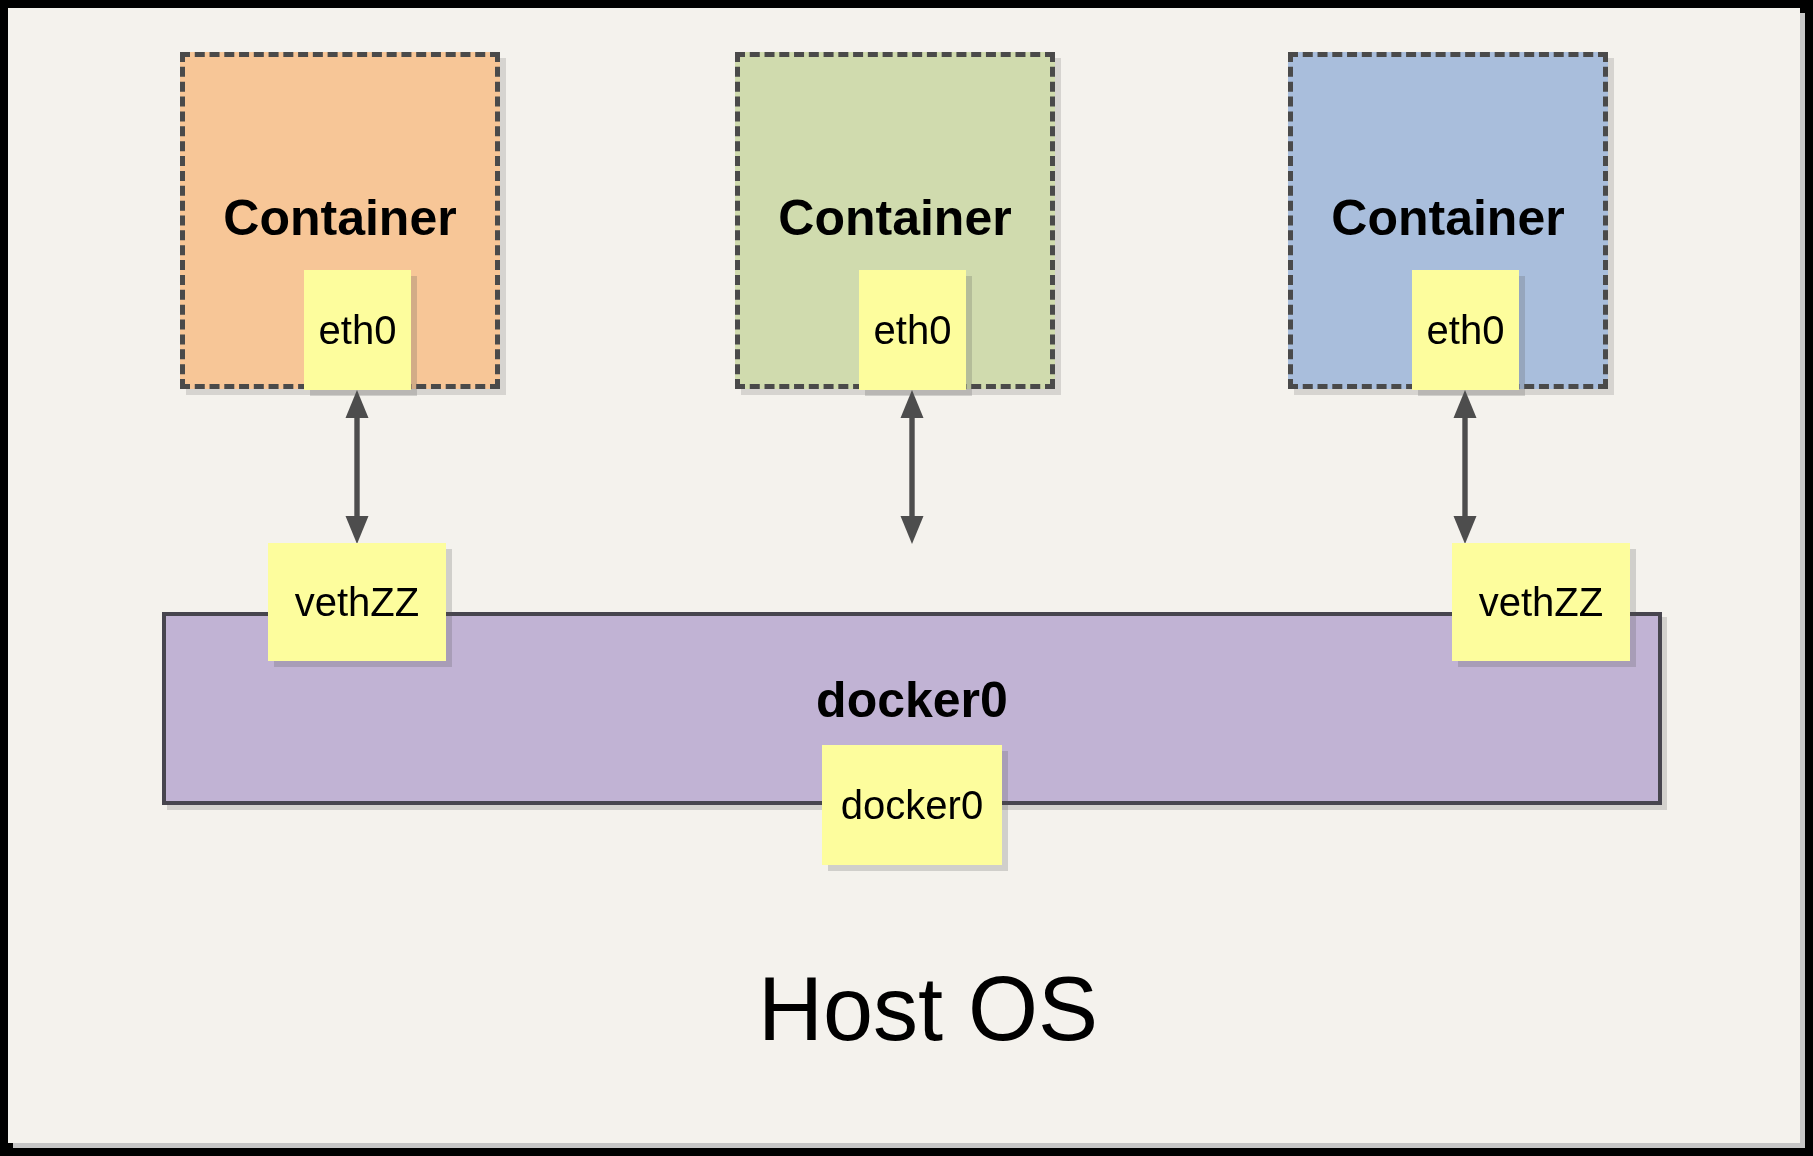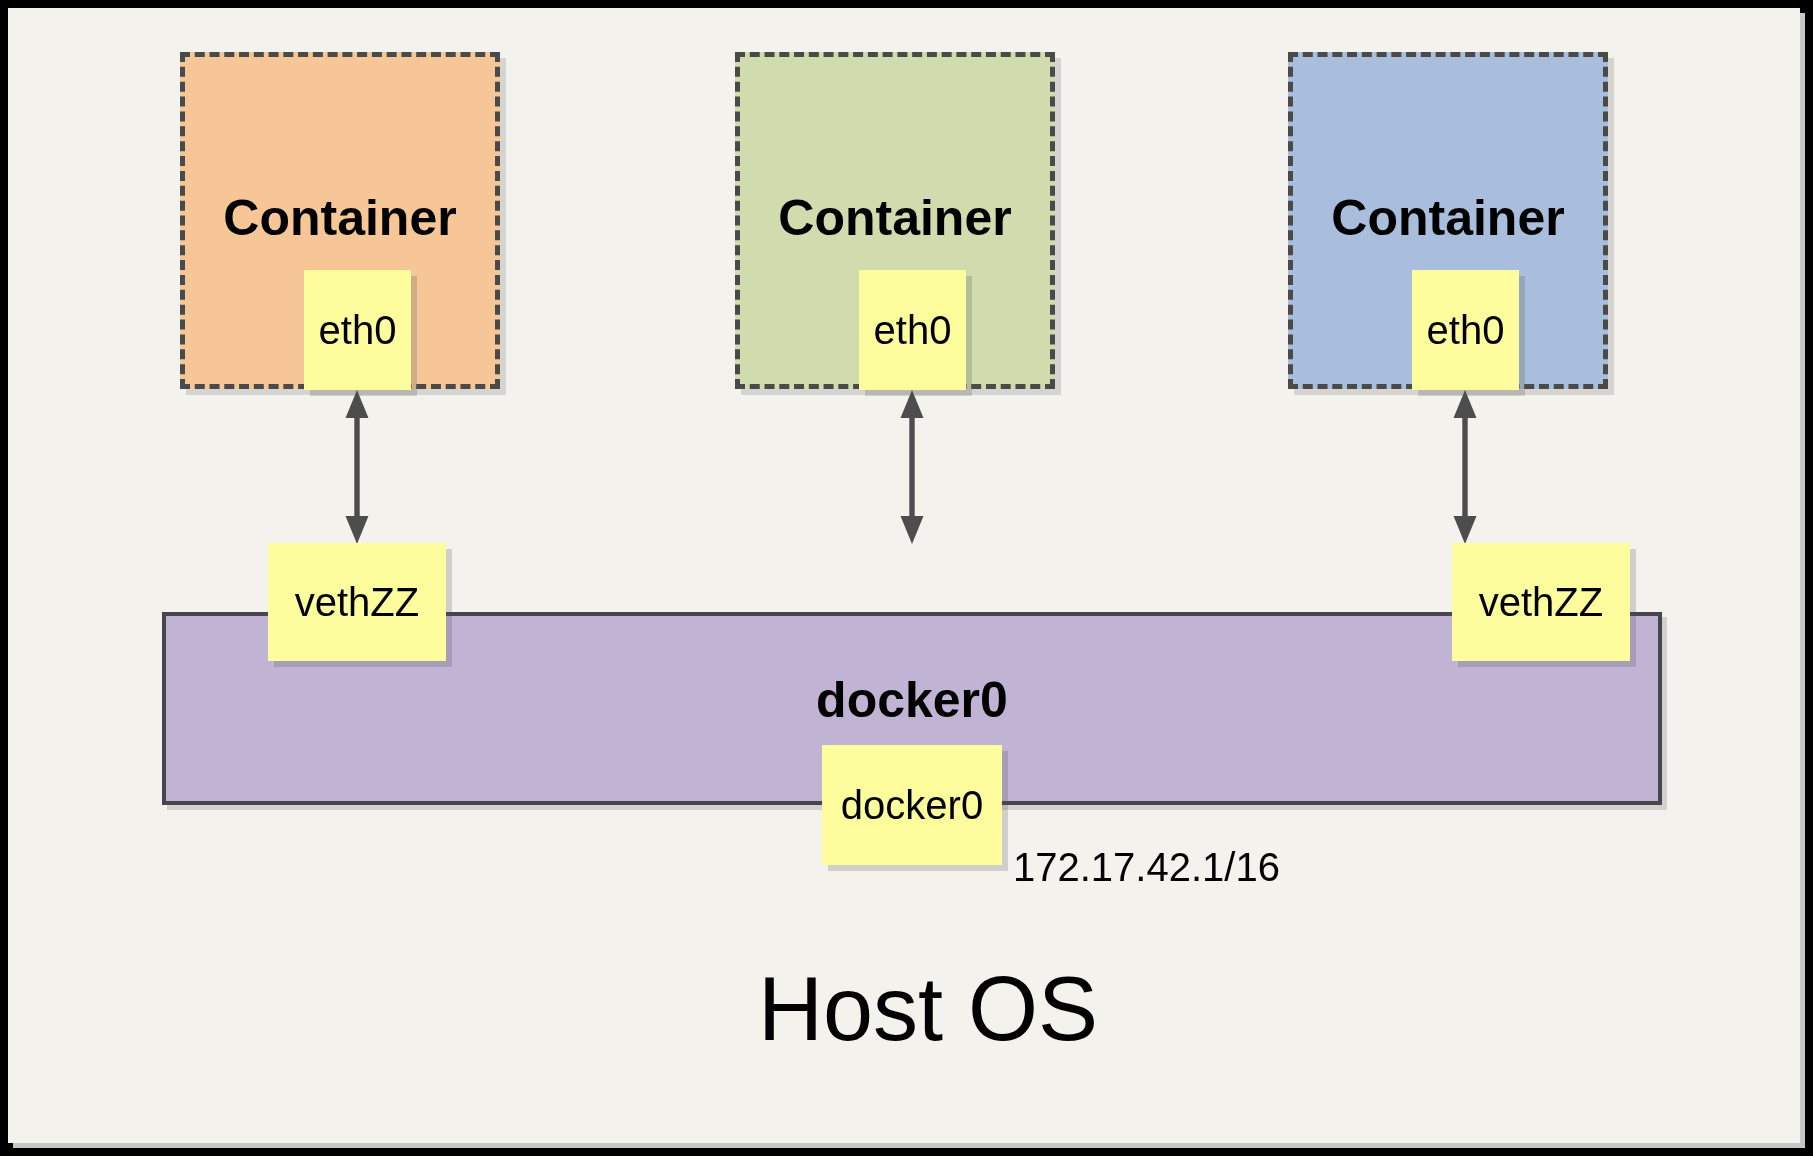--- a/index.html
+++ b/index.html
@@ -175,17 +175,16 @@
 
     <div class="bridge-bar" style="background-color: rgb(193, 179, 212);">
       <div class="bridge-title">docker0</div>
     </div>
 
     <div class="note veth-box v1" style="background-color: rgb(253, 253, 157);">vethZZ</div>
     <div class="note veth-box v3" style="background-color: rgb(253, 253, 157);">vethZZ</div>
 
     <div class="note docker0-box" style="background-color: rgb(253, 253, 157);">docker0</div>
 
-    <div class="ip-label">172.17.42.1/16</div>
 
     <div class="host-label">Host OS</div>
   </div>
 </div>
 
 </body></html>

